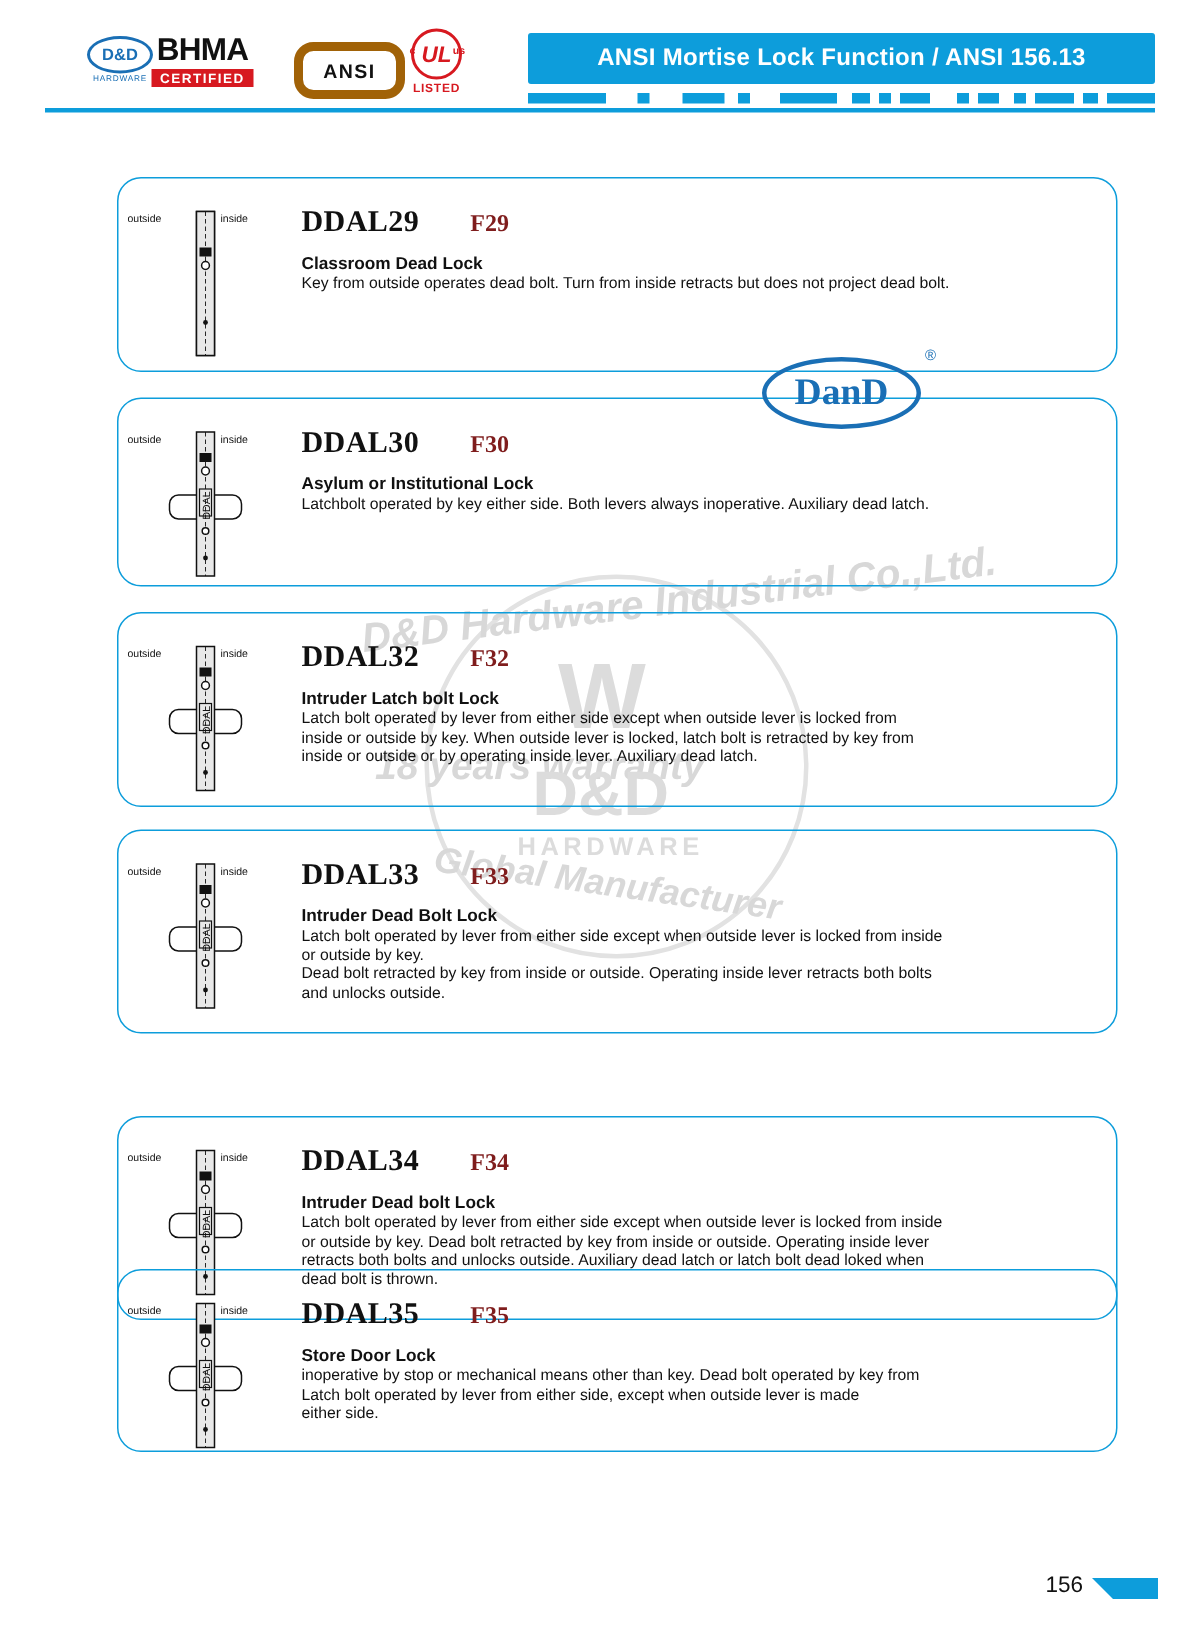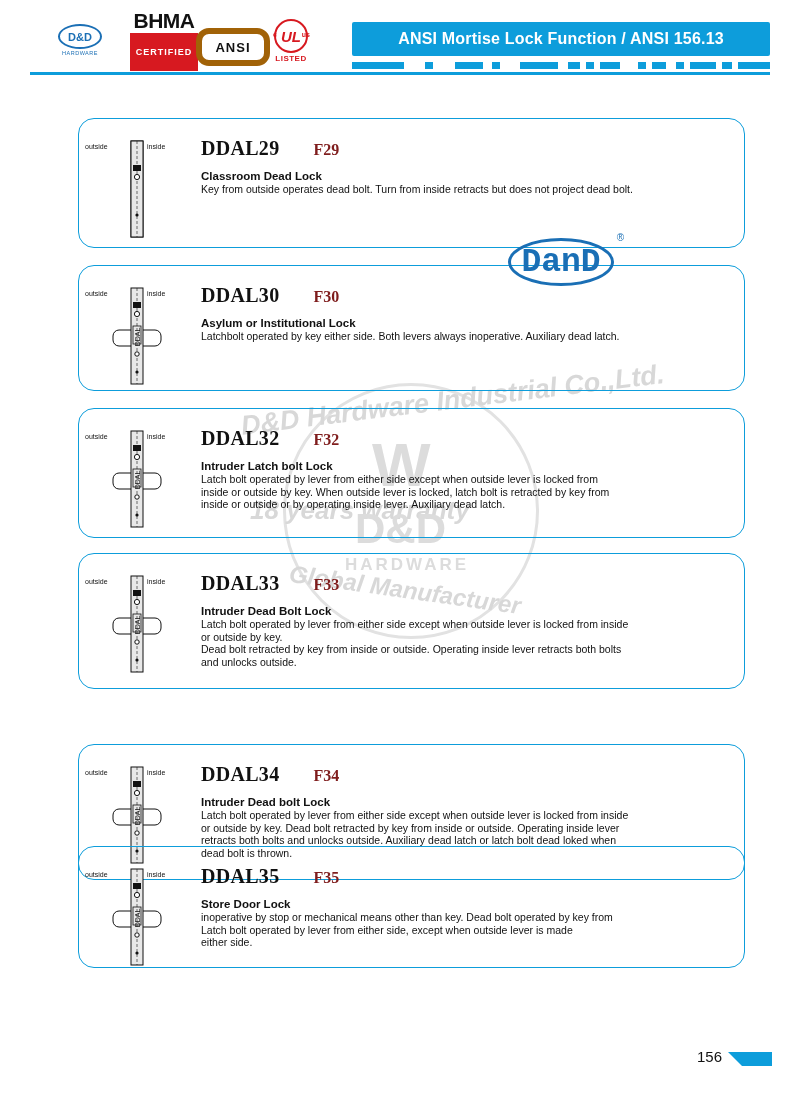--- a/index.html
+++ b/index.html
@@ -75,37 +75,37 @@
     align-items: center;
     justify-content: center;
   }
   .dd-sub {
     font-size: 5.5px;
     color: #1a6fb5;
     letter-spacing: .5px;
     margin-top: 1px;
   }
   .bhma-logo {
-    left: 125px; top: 22px;
-    width: 78px; height: 36px;
+    left: 96px; top: 22px;
+    width: 78px; height: 36px; justify-content: flex-end;
   }
   .bhma-main {
     font-size: 21px;
     font-weight: bold;
     color: #111;
     letter-spacing: -.5px;
     line-height: 1;
   }
   .bhma-cert {
     background: #d71920;
     color: #fff;
     font-size: 9px;
     font-weight: bold;
     letter-spacing: 1px;
-    padding: 14px 6px;
+    padding: 1px 6px;
     margin-top: 2px;
   }
   .ansi-logo {
     left: 196px; top: 28px;
     width: 62px; height: 26px;
     border: 6px solid #a16207;
     border-radius: 13px;
   }
   .ansi-text {
     font-size: 13px;
@@ -223,26 +223,26 @@
   .brand {
     position: absolute;
     left: 508px; top: 238px;
     z-index: 3;
   }
   .brand-oval {
     width: 100px; height: 42px;
     border: 3px solid #1a6fb5;
     border-radius: 50%;
     color: #1a6fb5;
-    font-size: 33px;
+    font-size: 25px;
     font-weight: bold;
     display: flex;
     align-items: center;
     justify-content: center;
-    font-family: Liberation Mono, monospace;
+    font-family: Liberation Serif, serif;
     background: rgba(255,255,255,0.0);
   }
   .brand-r {
     position: absolute;
     right: -10px; top: -6px;
     font-size: 10px;
     color: #1a6fb5;
   }
 
   

